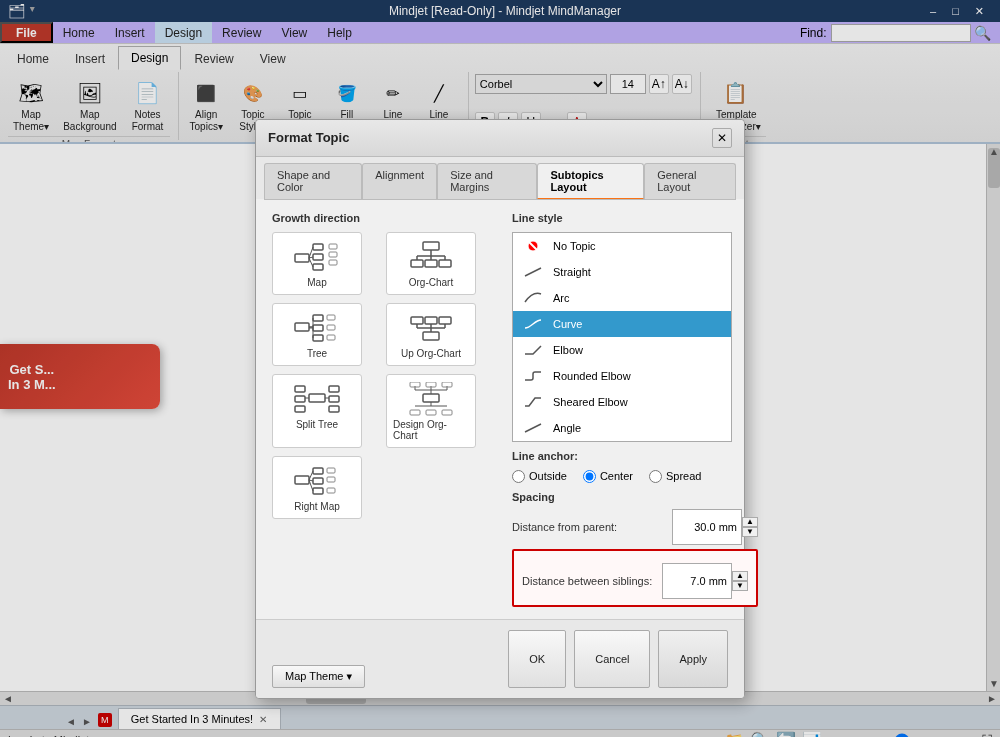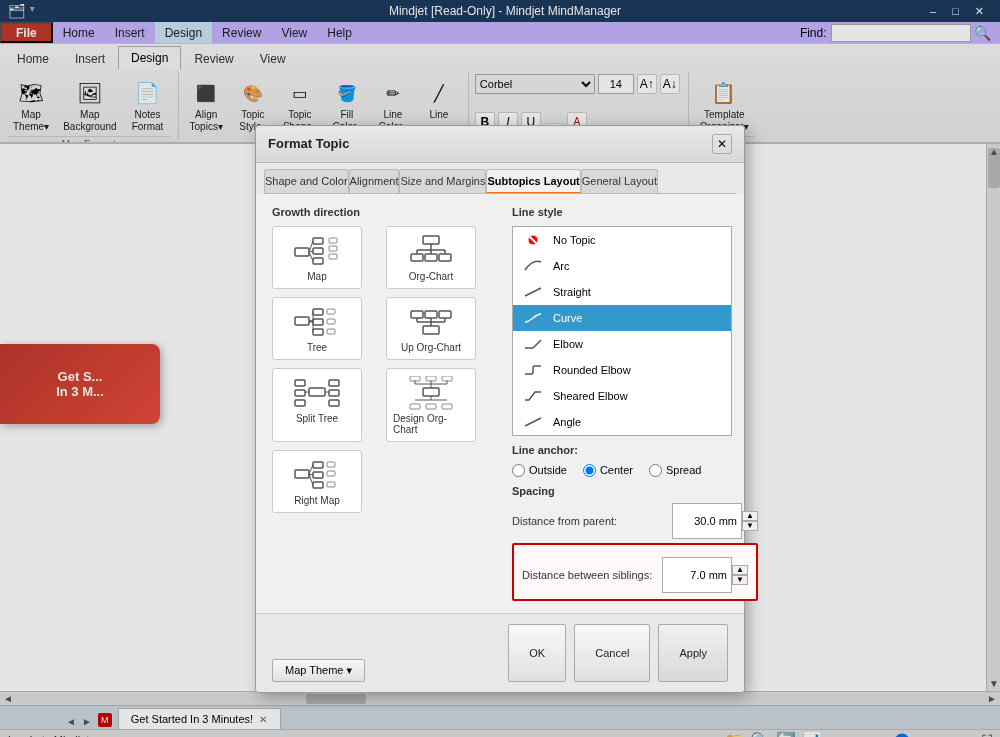--- a/index.html
+++ b/index.html
@@ -29,55 +29,55 @@
     .ribbon-group { display: flex; flex-direction: column; border-right: 1px solid #ccc; padding: 0 8px 0 4px; min-width: fit-content; }
     .ribbon-group-content { display: flex; flex: 1; align-items: flex-start; gap: 4px; padding-top: 2px; }
     .ribbon-group-label { text-align: center; font-size: 10px; color: #555; padding: 2px 0; border-top: 1px solid #ccc; margin-top: auto; }
     .ribbon-btn { display: flex; flex-direction: column; align-items: center; cursor: pointer; padding: 2px 4px; border: 1px solid transparent; border-radius: 2px; min-width: 44px; }
     .ribbon-btn .icon { width: 32px; height: 32px; display: flex; align-items: center; justify-content: center; font-size: 20px; }
     .ribbon-btn .label { font-size: 10px; text-align: center; color: #222; line-height: 1.2; }
 
     
     .font-controls { display: flex; flex-direction: column; gap: 2px; }
     .font-row { display: flex; align-items: center; gap: 3px; }
-    select.font-select { width: 120px; height: 20px; font-size: 11px; border: 1px solid #aaa; }
+    select.font-select { width: 132px; height: 20px; font-size: 11px; border: 1px solid #aaa; }
     input.font-size { width: 36px; height: 20px; font-size: 11px; border: 1px solid #aaa; text-align: center; }
     .font-btn { width: 20px; height: 20px; border: 1px solid #ccc; background: white; cursor: pointer; font-size: 12px; display: flex; align-items: center; justify-content: center; border-radius: 2px; }
     .font-btn.bold { font-weight: bold; }
     .font-btn.italic { font-style: italic; }
     .font-btn.underline { text-decoration: underline; }
 
     
     #main { display: flex; height: calc(737px - 22px - 22px - 100px - 24px - 22px); background: #c8d8e8; position: relative; overflow: hidden; }
     #canvas-area { flex: 1; position: relative; overflow: auto; background: white; margin: 0; }
     #scrollbar-right { width: 14px; background: #e0e0e0; border-left: 1px solid #bbb; }
 
     
-    #red-banner { position: absolute; left: 0; top: 200px; width: 160px; height: 80px; background: linear-gradient(135deg, #c0392b, #e74c3c); border-radius: 0 8px 8px 0; display: flex; align-items: center; justify-content: center; color: white; font-size: 14px; font-weight: bold; padding: 8px; text-align: center; box-shadow: 2px 2px 8px rgba(0,0,0,0.3); }
+    #red-banner { position: absolute; left: 0; top: 200px; width: 160px; height: 65px; background: linear-gradient(135deg, #c0392b, #e74c3c); border-radius: 0 8px 8px 0; display: flex; align-items: center; color: white; font-size: 14px; font-weight: bold; padding: 8px; text-align: center; box-shadow: 2px 2px 8px rgba(0,0,0,0.3); }
 
     
     #statusbar { height: 22px; background: #e0e0e0; border-top: 1px solid #bbb; display: flex; align-items: center; padding: 0 8px; gap: 8px; font-size: 11px; color: #333; }
     #statusbar-right { margin-left: auto; display: flex; align-items: center; gap: 6px; }
 
     
     #tabbar { height: 24px; background: #d0d8e0; border-top: 1px solid #b0b8c0; display: flex; align-items: flex-end; padding-left: 60px; }
     .tab { padding: 4px 12px; font-size: 11px; background: #e8f0f8; border: 1px solid #b0b8c0; border-bottom: none; cursor: pointer; display: flex; align-items: center; gap: 6px; }
     .tab.active { background: white; }
     .tab-close { font-size: 10px; color: #666; cursor: pointer; }
 
     
     #modal-overlay { position: fixed; top: 0; left: 0; right: 0; bottom: 0; background: rgba(0,0,0,0.1); z-index: 100; display: flex; align-items: center; justify-content: center; padding-top: 80px; }
     #modal { background: #f0f0f0; border: 1px solid #999; box-shadow: 4px 4px 16px rgba(0,0,0,0.3); width: 490px; border-radius: 4px; }
     #modal-titlebar { background: linear-gradient(to bottom, #e8e8e8, #d8d8d8); padding: 8px 12px; border-bottom: 1px solid #bbb; display: flex; justify-content: space-between; align-items: center; border-radius: 4px 4px 0 0; }
     #modal-title { font-size: 13px; font-weight: 600; color: #222; }
     #modal-close { background: none; border: 1px solid #aaa; cursor: pointer; font-size: 12px; width: 20px; height: 20px; display: flex; align-items: center; justify-content: center; border-radius: 2px; }
 
     
     .modal-tabs { display: flex; padding: 6px 8px 0; gap: 0; background: #e8e8e8; }
-    .modal-tab { padding: 5px 0; font-size: 11px; border: 1px solid #bbb; border-bottom: none; cursor: pointer; background: #d8d8d8; border-radius: 3px 3px 0 0; color: #333; }
+    .modal-tab { padding: 5px 12px; font-size: 11px; border: 1px solid #bbb; border-bottom: none; cursor: pointer; background: #d8d8d8; border-radius: 3px 3px 0 0; color: #333; }
     .modal-tab.active { background: #f0f0f0; border-bottom: 1px solid #f97316; font-weight: 600; color: #000; z-index: 1; }
     .modal-tab-border { height: 1px; background: #bbb; margin: 0 8px; }
 
     
     #modal-body { padding: 12px 16px; background: #f0f0f0; }
 
     
     .section-title { font-size: 11px; font-weight: 600; color: #333; margin-bottom: 8px; }
     #layout-sections { display: flex; gap: 20px; }
     #growth-section { flex: 0 0 220px; }
@@ -479,33 +479,33 @@
                     <circle cx="10" cy="7" r="5" fill="red" stroke="white" stroke-width="1"></circle>
                     <line x1="6" y1="3" x2="14" y2="11" stroke="white" stroke-width="2"></line>
                   </svg>
               </div>
               <span>No Topic</span>
             </div>
 
             <div class="line-style-item">
               <div class="line-icon">
                 <svg width="20" height="14" viewBox="0 0 20 14">
+                    <line x1="2" y1="11" x2="18" y2="3" stroke="#555" stroke-width="1.5"></line>
+                  </svg>
+              </div>
+              <span>Straight</span>
+            </div>
+
+            <div class="line-style-item">
+              <div class="line-icon">
+                <svg width="20" height="14" viewBox="0 0 20 14">
                     <path d="M2,11 Q10,0 18,3" fill="none" stroke="#555" stroke-width="1.5"></path>
                   </svg>
               </div>
               <span>Arc</span>
-            </div>
-
-            <div class="line-style-item">
-              <div class="line-icon">
-                <svg width="20" height="14" viewBox="0 0 20 14">
-                    <line x1="2" y1="11" x2="18" y2="3" stroke="#555" stroke-width="1.5"></line>
-                  </svg>
-              </div>
-              <span>Straight</span>
             </div>
 
             <div class="line-style-item selected">
               <div class="line-icon">
                 <svg width="20" height="14" viewBox="0 0 20 14">
                     <path d="M2,11 C8,11 12,3 18,3" fill="none" stroke="white" stroke-width="1.5"></path>
                   </svg>
               </div>
               <span>Curve</span>
             </div>

